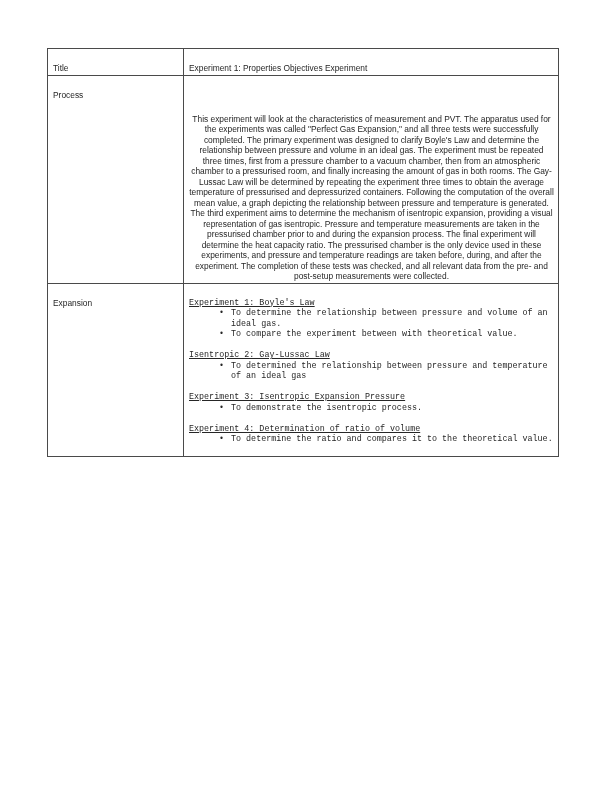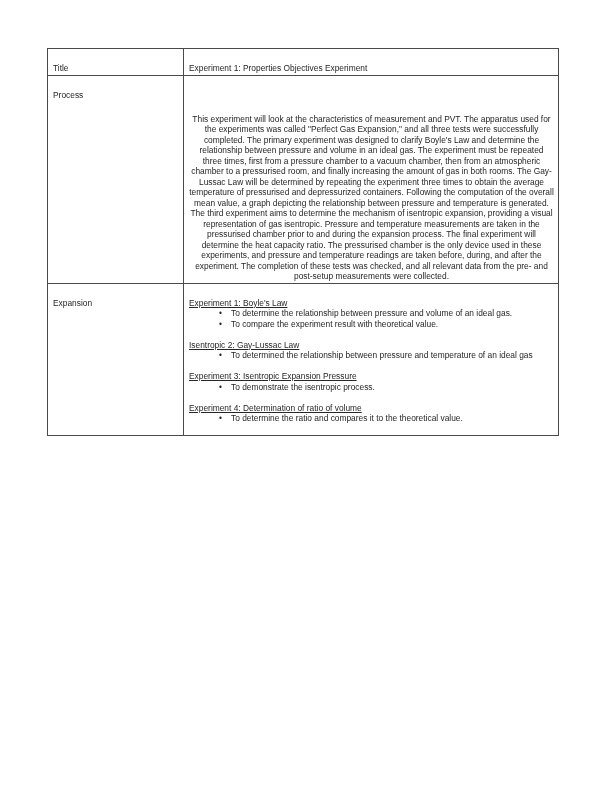--- a/index.html
+++ b/index.html
@@ -36,21 +36,21 @@
   }
   .col-label   { width: 136px; }
   .col-content { width: 375px; }
   .row-title td      { height: 13px; }
   .row-abstract td   { height: 181px; }
   .row-objectives td { height: 148px; }
   .abstract-text {
     margin-top: 24px;
     text-align: center;
   }
-  .obj-group { margin-bottom: 10.5px; }
+  .obj-group { margin-bottom: 10.5px; font-family: Liberation Mono, monospace; }
   .obj-heading { text-decoration: underline; }
   .obj-bullets { list-style: none; }
   .obj-bullets li {
     position: relative;
     padding-left: 42px;
   }
   .bullet {
     position: absolute;
     left: 30px;
     top: 0;
@@ -84,21 +84,21 @@
 
           <div class="obj-group">
             <div class="obj-heading">Experiment 1: Boyle's Law</div>
             <ul class="obj-bullets">
               <li>
                 <span class="bullet">•</span>
                 <span>To determine the relationship between pressure and volume of an ideal gas.</span>
               </li>
               <li>
                 <span class="bullet">•</span>
-                <span>To compare the experiment result with theoretical value.</span>
+                <span>To compare the experiment between with theoretical value.</span>
               </li>
             </ul>
           </div>
 
           <div class="obj-group">
             <div class="obj-heading">Isentropic 2: Gay-Lussac Law</div>
             <ul class="obj-bullets">
               <li>
                 <span class="bullet">•</span>
                 <span>To determined the relationship between pressure and temperature of an ideal gas</span>

